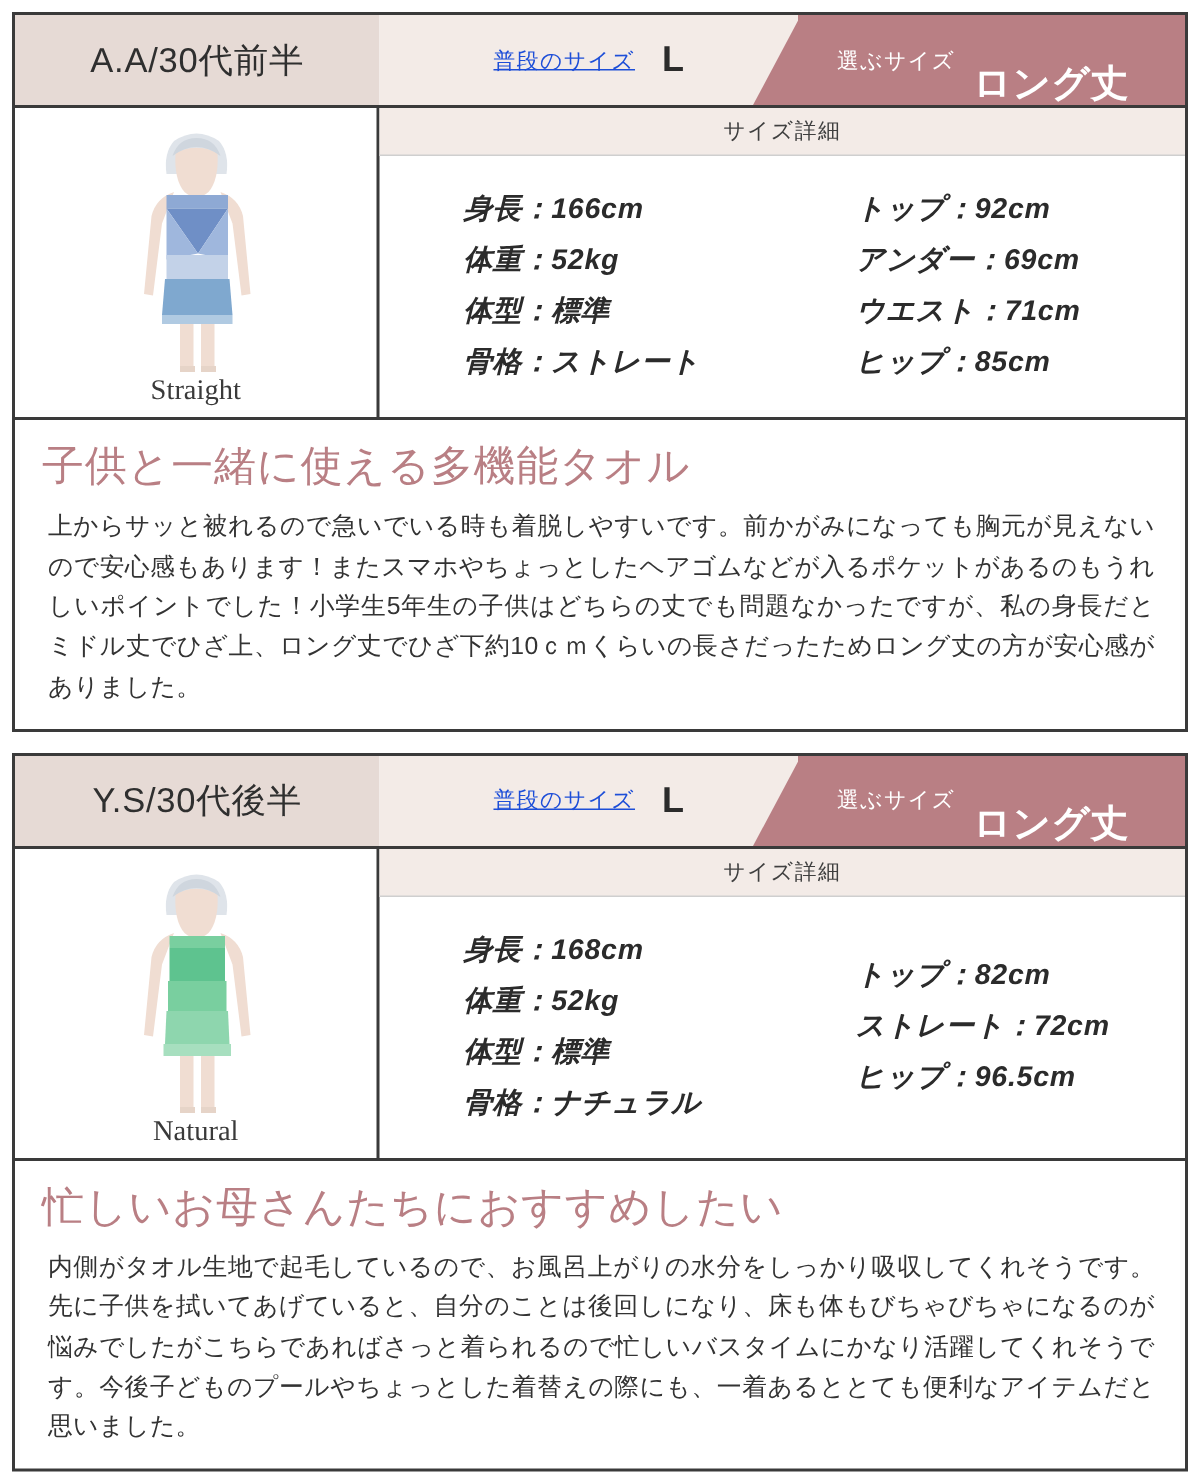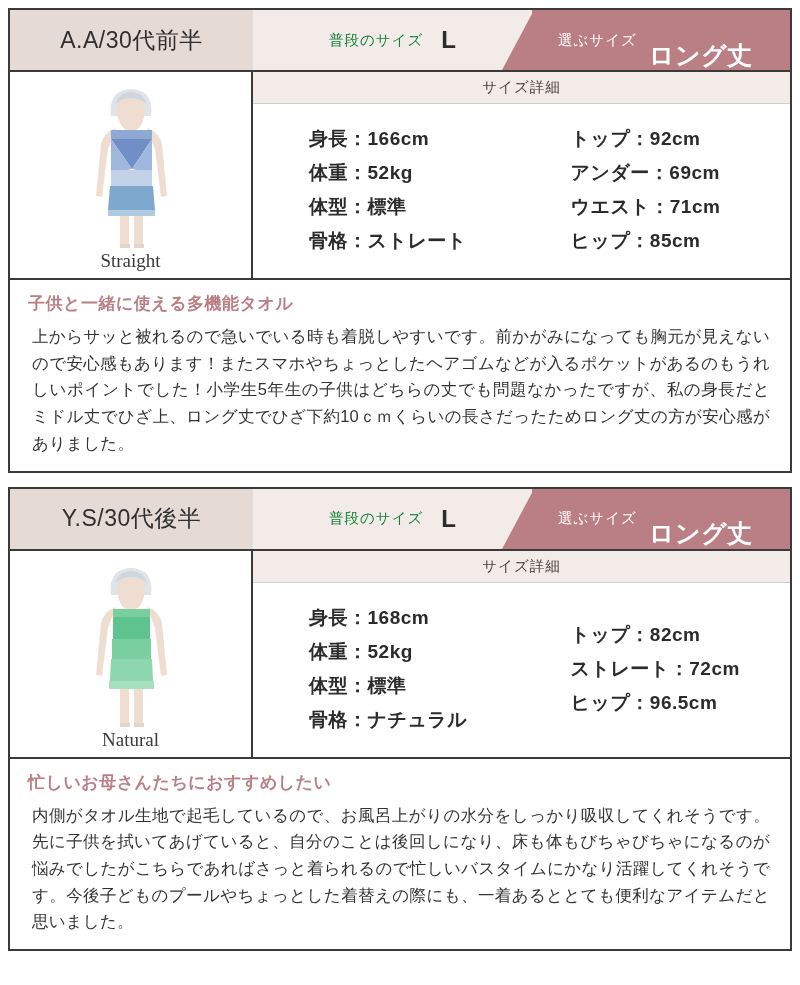--- a/index.html
+++ b/index.html
@@ -45,22 +45,23 @@
     flex: 1;
     background: #f3ebe7;
     display: flex;
     align-items: center;
     justify-content: center;
     gap: 18px;
     position: relative;
   }
   .usual-size .lbl {
     font-size: 14.5px;
-    color: #15803d;
+    color: #1d4ed8;
     letter-spacing: 1px;
+    text-decoration: underline;
   }
   .usual-size .val {
     font-size: 24px;
     font-weight: bold;
     color: #2b2b2b;
   }
   .chosen-size {
     width: 258px;
     background: #b97f84;
     color: #ffffff;
@@ -141,31 +142,32 @@
     gap: 8px;
   }
   .details-col.left { padding-left: 56px; }
   .details-col.right { padding-left: 42px; }
   .detail-line {
     font-size: 19px;
     font-weight: bold;
     color: #2b2b2b;
     letter-spacing: 0.5px;
     white-space: nowrap;
+    font-style: italic;
   }
   
   .comment {
     padding: 10px 14px 14px 14px;
   }
   .comment-title {
     color: #b97f84;
-    font-size: 17px;
+    font-size: 28px;
     letter-spacing: 0.5px;
     margin: 2px 0 8px 4px;
-    font-weight: bold;
+    font-weight: normal;
   }
   .comment-text {
     font-size: 16.5px;
     line-height: 1.62;
     color: #333333;
     text-align: justify;
     letter-spacing: 0.2px;
     padding: 0 6px 0 8px;
   }
   

